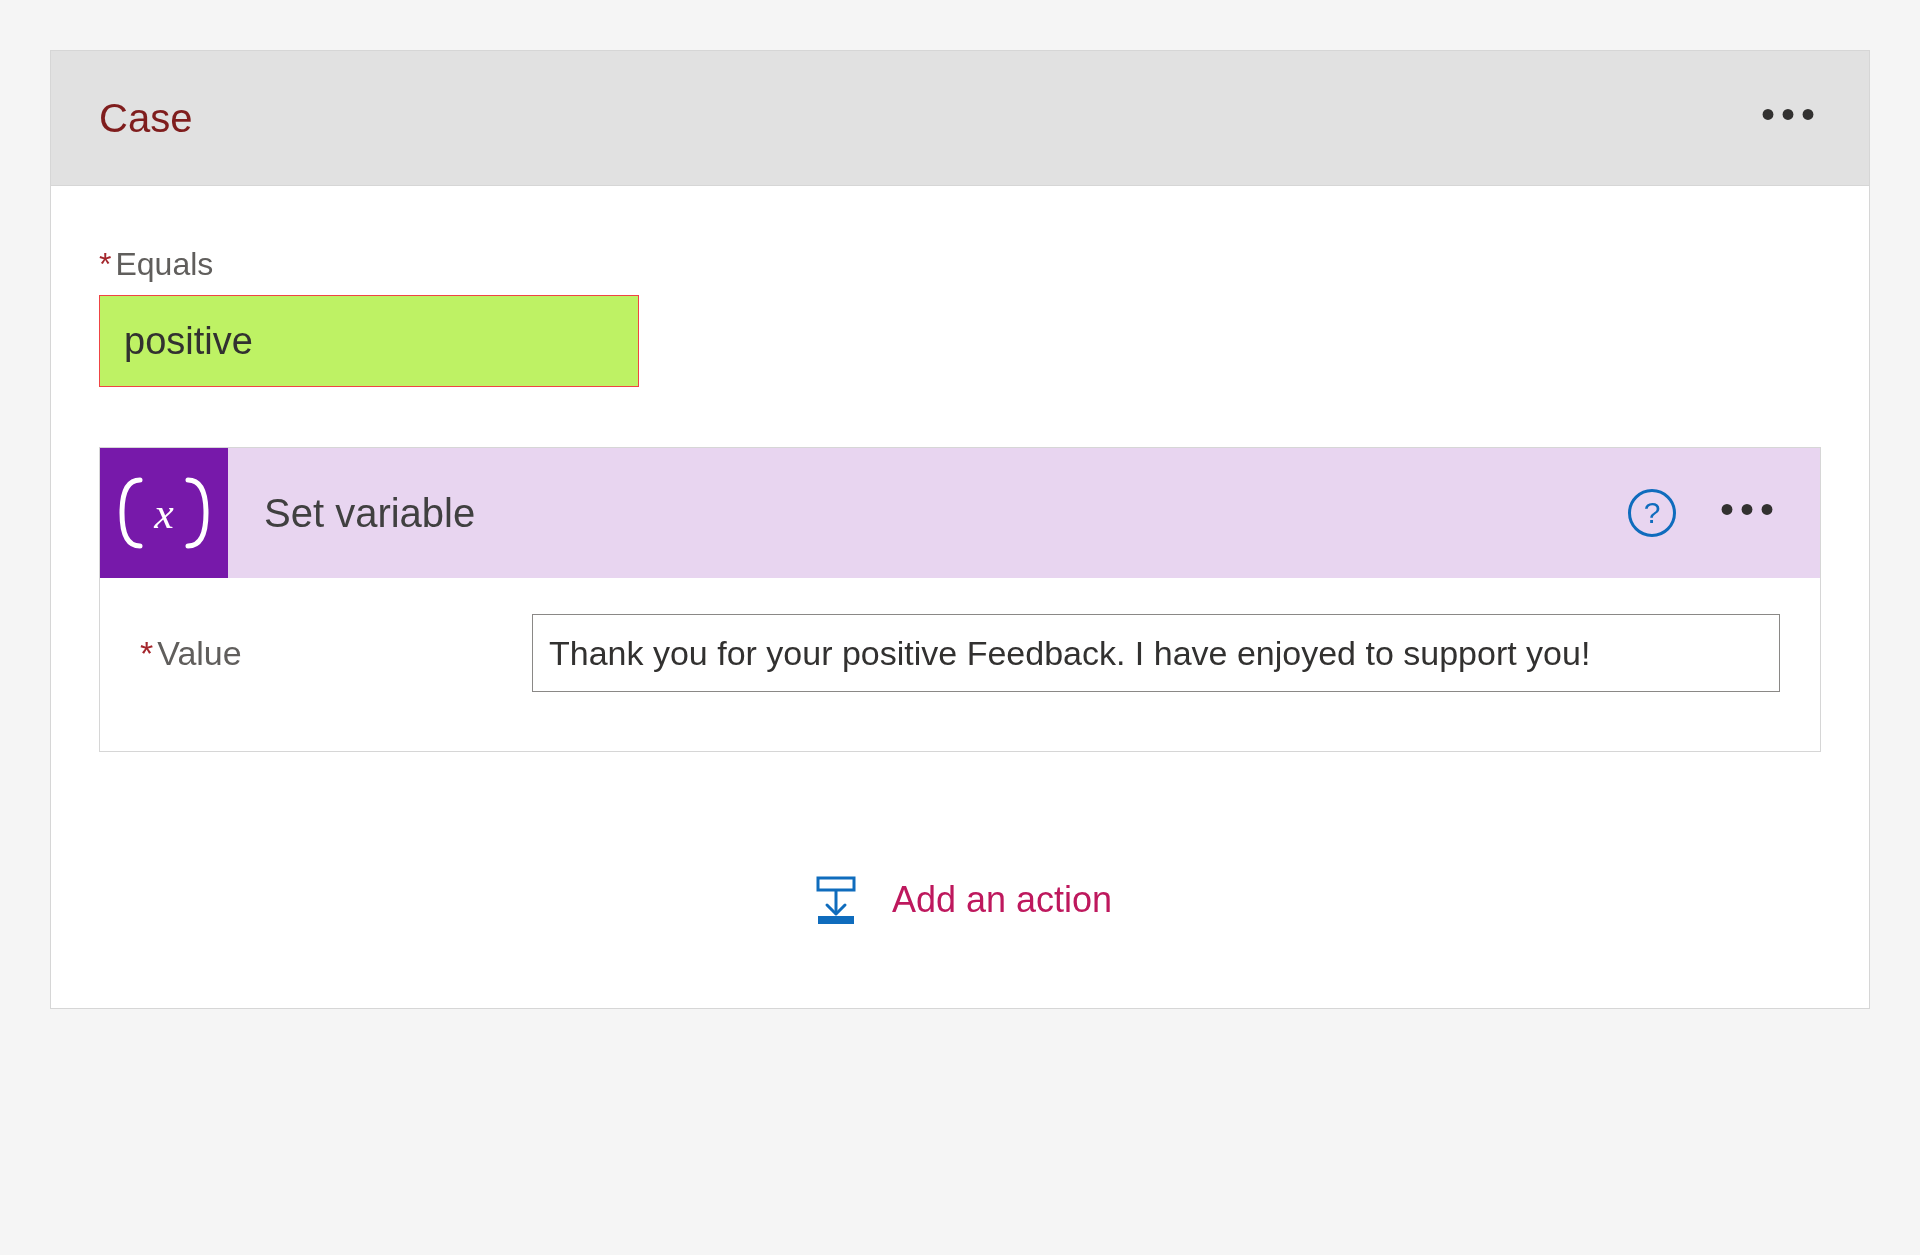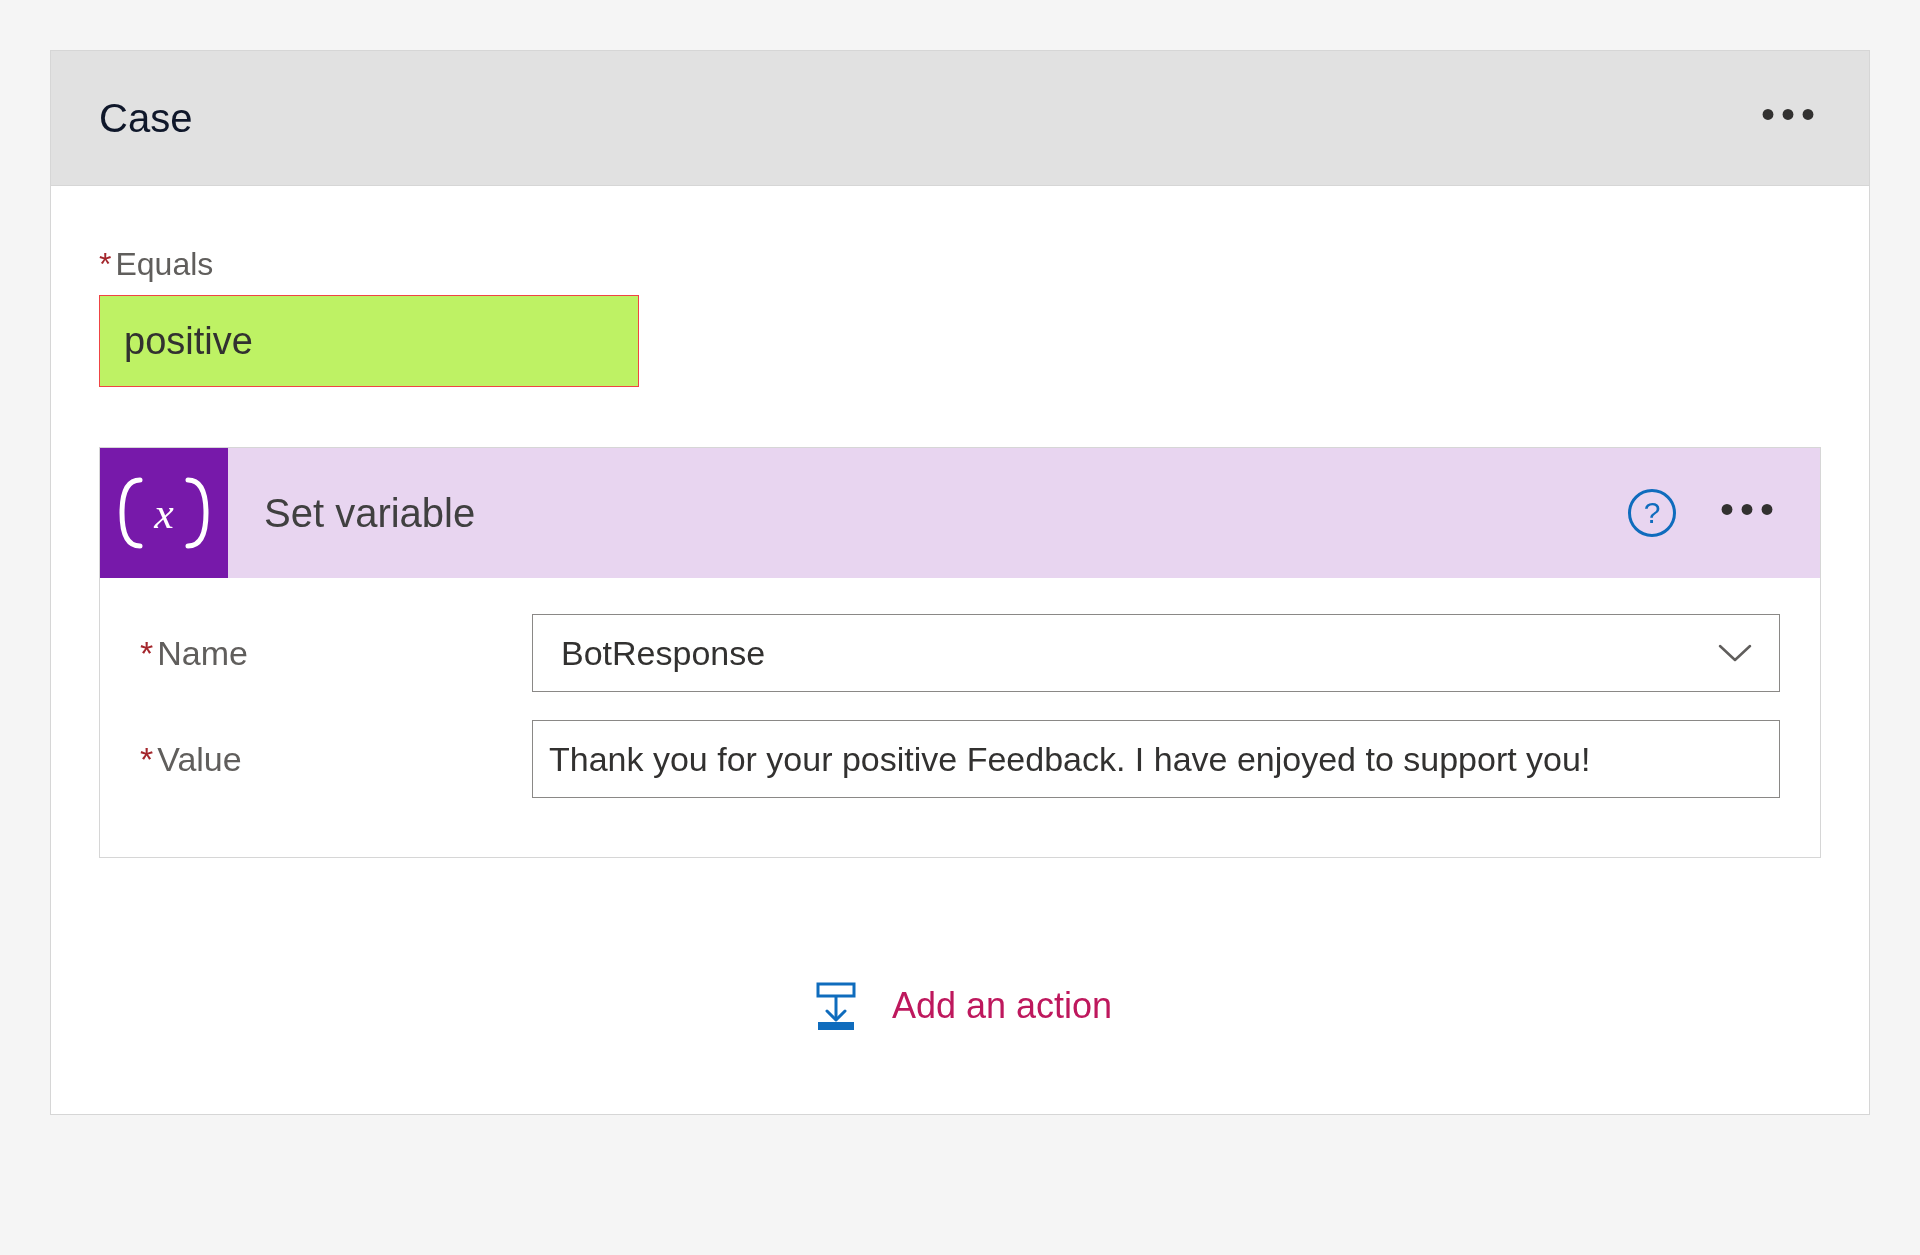--- a/index.html
+++ b/index.html
@@ -21,21 +21,21 @@
       height: 135px;
       display: flex;
       align-items: center;
       justify-content: space-between;
       padding: 0 48px;
       border-bottom: 1px solid #d6d6d6;
     }
     .card-title {
       font-size: 40px;
       font-weight: 400;
-      color: #0f172a;
+      color: #7f1d1d;
     }
     .menu-dots {
       font-size: 40px;
       letter-spacing: 6px;
       color: #323130;
       cursor: pointer;
       line-height: 1;
       padding-bottom: 8px;
     }
     .card-body {
@@ -189,33 +189,20 @@
             <path d="M74 4 Q92 4 92 37 Q92 70 74 70" stroke="#ffffff" stroke-width="5" fill="none" stroke-linecap="round"></path>
             <text x="50" y="52" text-anchor="middle" fill="#ffffff" font-family="Georgia, serif" font-style="italic" font-size="44">x</text>
           </svg>
         </div>
         <div class="action-title">Set variable</div>
         <div class="help-icon">?</div>
         <div class="menu-dots">•••</div>
       </div>
 
       <div class="action-body">
-        <div class="form-row">
-          <div class="form-row-label"><span class="req">*</span><span>Name</span></div>
-          <div class="form-row-control">
-            <div class="select-wrap">
-              <input class="select-input" type="text" readonly="" value="BotResponse" style="">
-              <span class="chevron">
-                <svg viewBox="0 0 34 20">
-                    <path d="M2 3 L17 17 L32 3" stroke="#605e5c" stroke-width="2.5" fill="none" stroke-linecap="round" stroke-linejoin="round"></path>
-                  </svg>
-              </span>
-            </div>
-          </div>
-        </div>
 
         <div class="form-row">
           <div class="form-row-label"><span class="req">*</span><span>Value</span></div>
           <div class="form-row-control">
             <input class="text-input" type="text" value="Thank you for your positive Feedback. I have enjoyed to support you!" style="">
           </div>
         </div>
       </div>
     </div>
 

